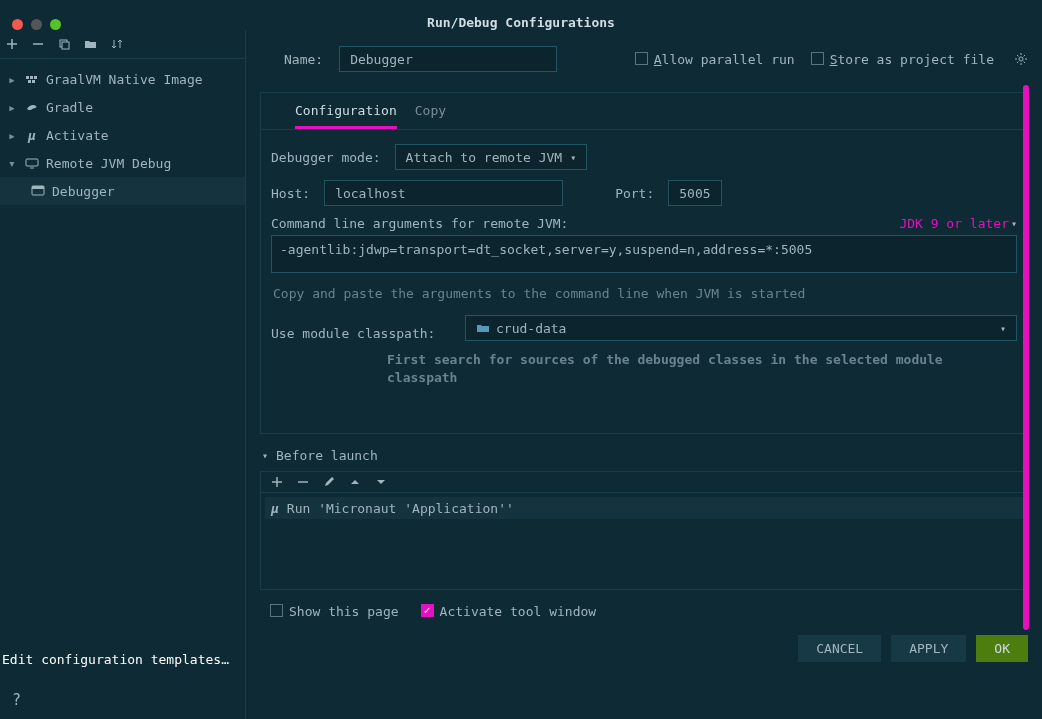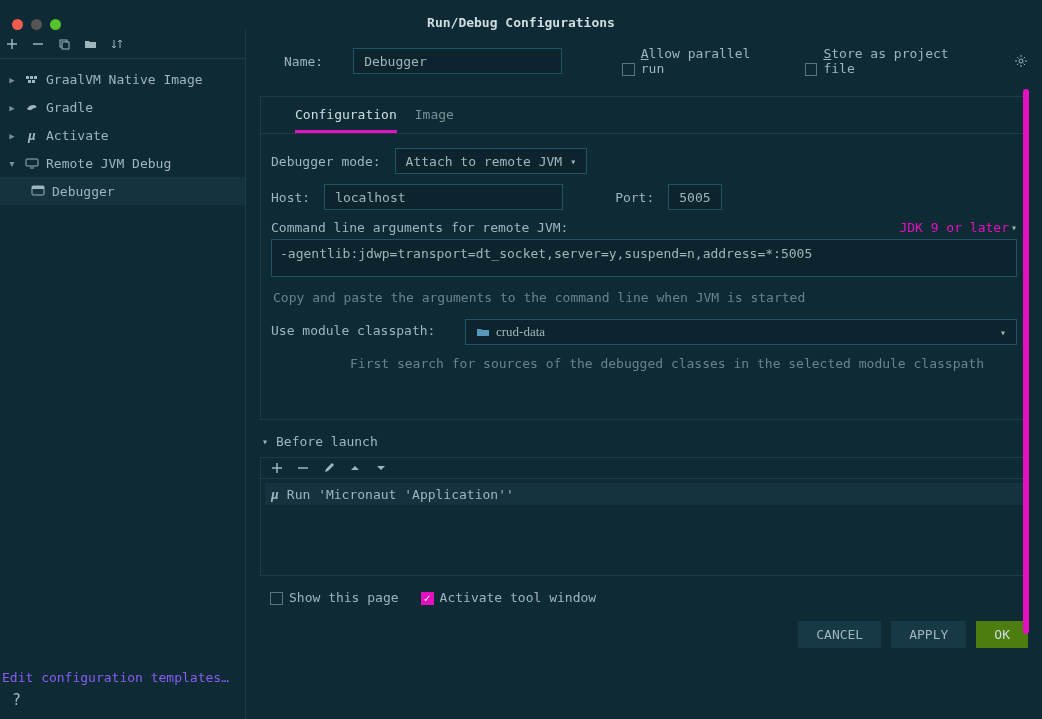--- a/index.html
+++ b/index.html
@@ -55,58 +55,58 @@
   gap: 6px;
   cursor: pointer;
 }
 .tree-row.child { padding-left: 30px; }
 .tree-row.selected { background: #14333f; }
 .tree-arrow { width: 10px; color: #7a8f96; }
 .tree-icon { width: 16px; display: flex; align-items: center; justify-content: center; }
 .tree-label { color: #a0b5bd; }
 .edit-templates {
   position: absolute;
-  bottom: 34px;
+  bottom: 52px;
   left: 2px;
-  color: #8b5cf6;
+  color: #ffffff;
   cursor: pointer;
 }
 .help-icon {
   position: absolute;
   bottom: 10px;
   left: 12px;
   color: #a0b5bd;
   cursor: pointer;
   font-size: 15px;
 }
 .content {
   flex: 1;
   display: flex;
   flex-direction: column;
   position: relative;
   padding: 12px 14px 10px 14px;
 }
 .top-row {
   display: flex;
   align-items: center;
-  gap: 30px;
+  gap: 16px;
   padding: 4px 0 20px 24px;
 }
 .label { color: #a0b5bd; }
 .text-input {
   background: #0b242e;
   border: 1px solid #225463;
   color: #a0b5bd;
   padding: 4px 10px;
   height: 26px;
   font-family: inherit;
   font-size: 13px;
 }
 .text-input.name { width: 218px; }
-.checkbox-group { display: flex; align-items: flex-end; gap: 6px; cursor: pointer; }
+.checkbox-group { display: flex; align-items: flex-start; gap: 6px; cursor: pointer; }
 .checkbox {
   width: 13px; height: 13px;
   border: 1px solid #5a7580;
   display: inline-flex;
   align-items: center;
   justify-content: center;
   background: transparent;
 }
 .checkbox.checked { background: #e510c0; border-color: #e510c0; color: #fff; font-size: 11px; }
 .underline { color: #a0b5bd; }
@@ -167,26 +167,27 @@
   padding: 6px 8px;
   font-family: inherit;
   font-size: 13px;
   resize: none;
 }
 .hint { color: #6a838c; margin: 10px 2px 14px 2px; }
 .module-select {
   flex: 1;
   justify-content: space-between;
 }
-.module-select .left { display: flex; align-items: center; gap: 6px; font-family: Liberation Serif, serif; }
+.module-select .left { display: flex; align-items: center; gap: 6px; }
 .module-hint {
   color: #6a838c;
-  margin-left: 79px;
+  margin-left: 116px;
   margin-top: 4px;
   line-height: 1.4;
+  font-weight: bold;
 }
 .spacer { height: 28px; }
 .before-launch { padding: 14px 0 0 0; }
 .bl-header {
   display: flex;
   align-items: center;
   gap: 8px;
   padding-left: 2px;
   margin-bottom: 8px;
   cursor: pointer;
@@ -349,21 +350,21 @@
             <circle cx="7" cy="7" r="2" fill="none" stroke="#a0b5bd"></circle>
             <path d="M7 1v2M7 11v2M1 7h2M11 7h2M3 3l1.4 1.4M9.6 9.6L11 11M11 3L9.6 4.4M4.4 9.6L3 11" stroke="#a0b5bd"></path>
           </svg>
       </span>
     </div>
 
     <div class="panel-wrap">
       <div class="highlight-bar"></div>
       <div class="tabs">
         <div class="tab active">Configuration</div>
-        <div class="tab">Image</div>
+        <div class="tab">Copy</div>
       </div>
       <div class="form">
         <div class="form-row">
           <span class="label">Debugger mode:</span>
           <div class="select-input">
             <span>Attach to remote JVM</span>
             <span class="chev">▾</span>
           </div>
         </div>
         <div class="form-row">
@@ -375,21 +376,21 @@
         </div>
         <div class="cmd-label-row">
           <span class="label">Command line arguments for remote JVM:</span>
           <span class="jdk-link">
             <span>JDK 9 or later</span>
             <span class="chev">▾</span>
           </span>
         </div>
         <textarea class="cmdline" readonly="" style="">-agentlib:jdwp=transport=dt_socket,server=y,suspend=n,address=*:5005</textarea>
         <div class="hint">Copy and paste the arguments to the command line when JVM is started</div>
-        <div class="form-row" style="align-items:flex-start">
+        <div class="form-row" style="align-items:flex-end">
           <span class="label" style="padding-top:4px;width:180px">Use module classpath:</span>
           <div class="select-input module-select">
             <span class="left">
               <span class="icon-folder">
                 <svg width="14" height="12" viewBox="0 0 14 12">
                     <path d="M1 3h4l1 1h7v6H1z" fill="#5598bb"></path>
                   </svg>
               </span>
               <span>crud-data</span>
             </span>

